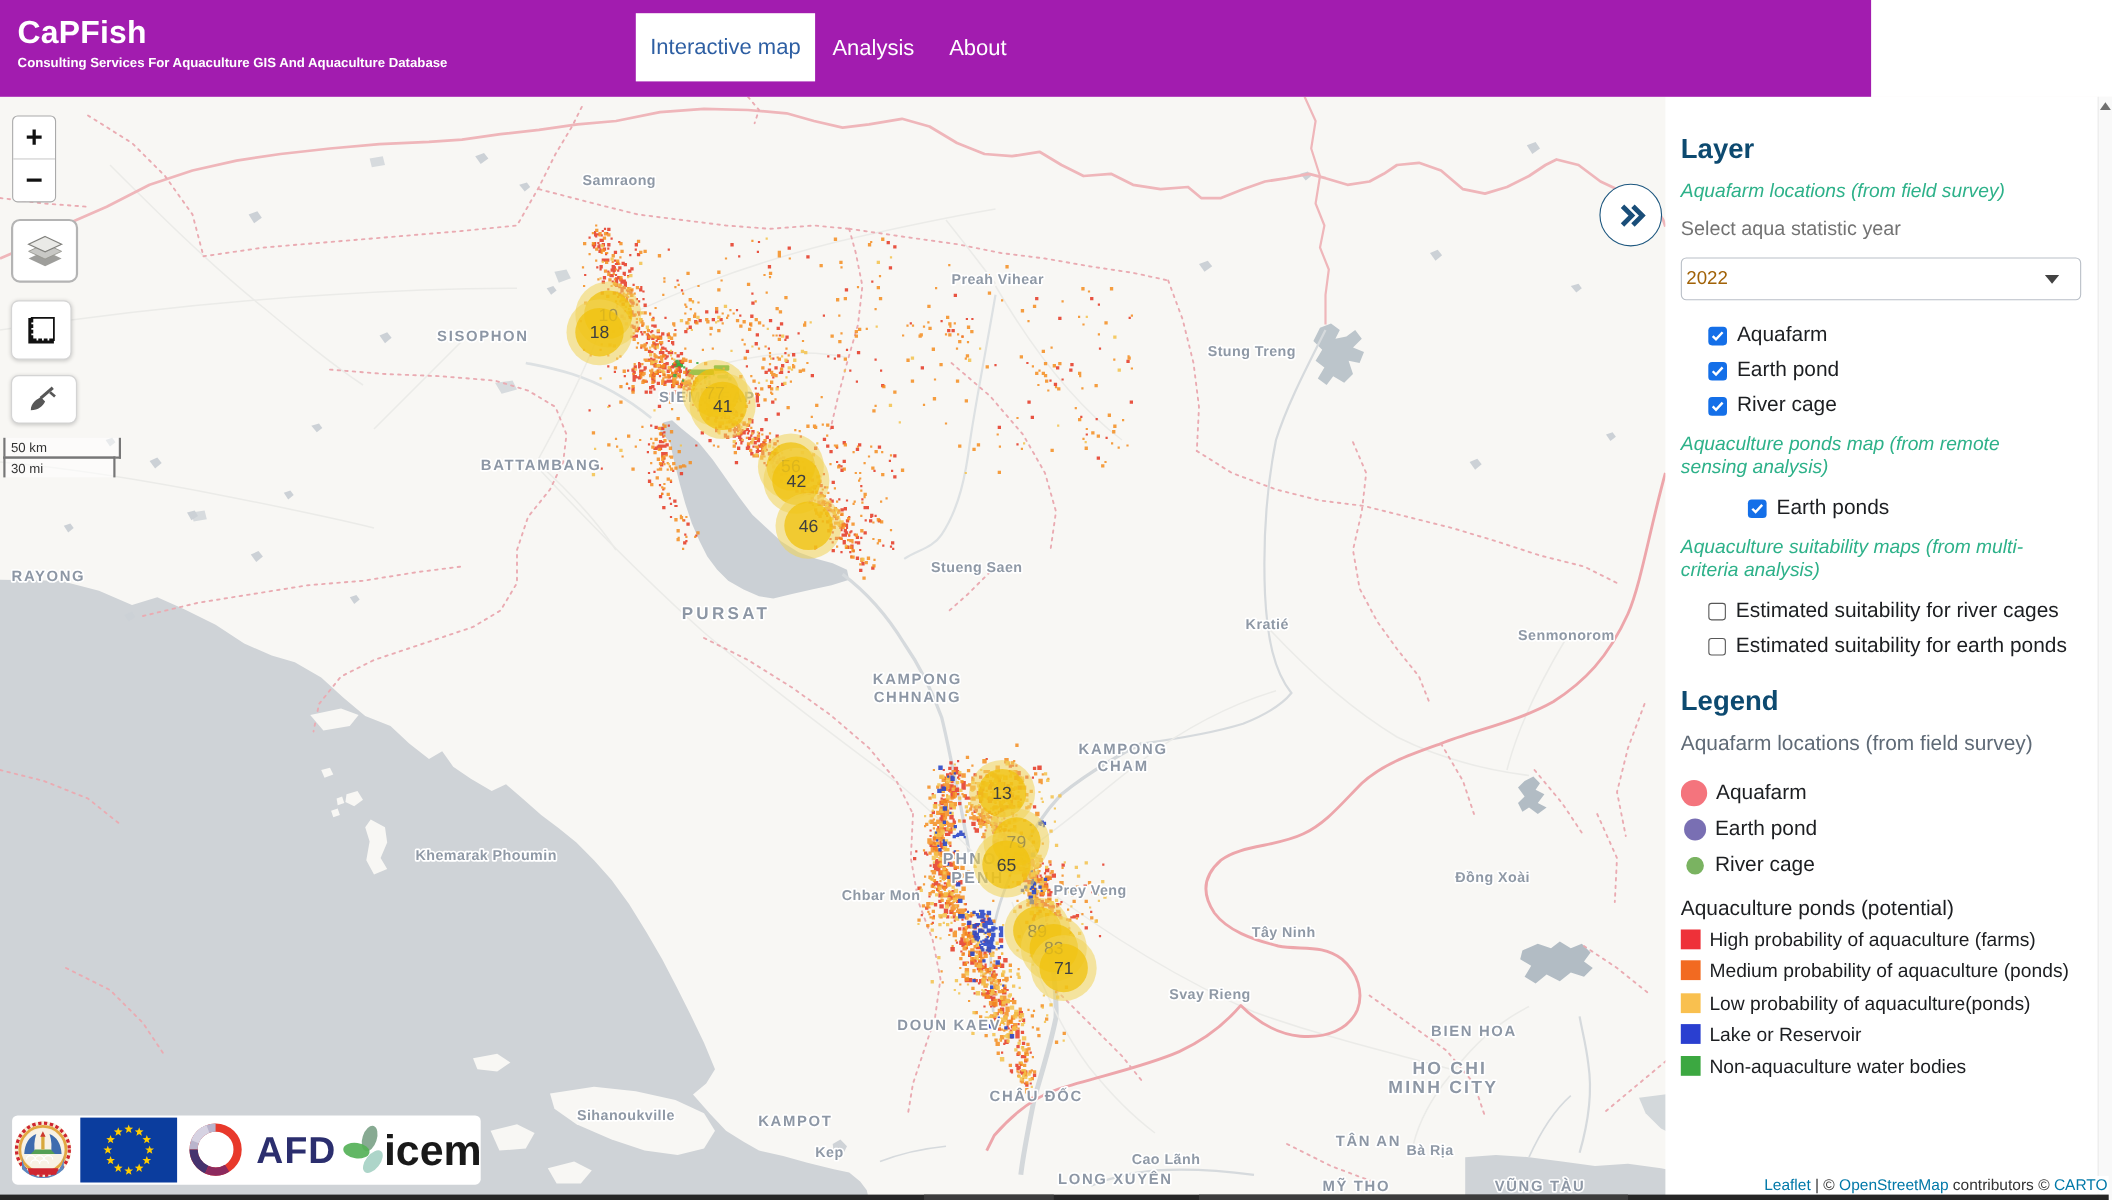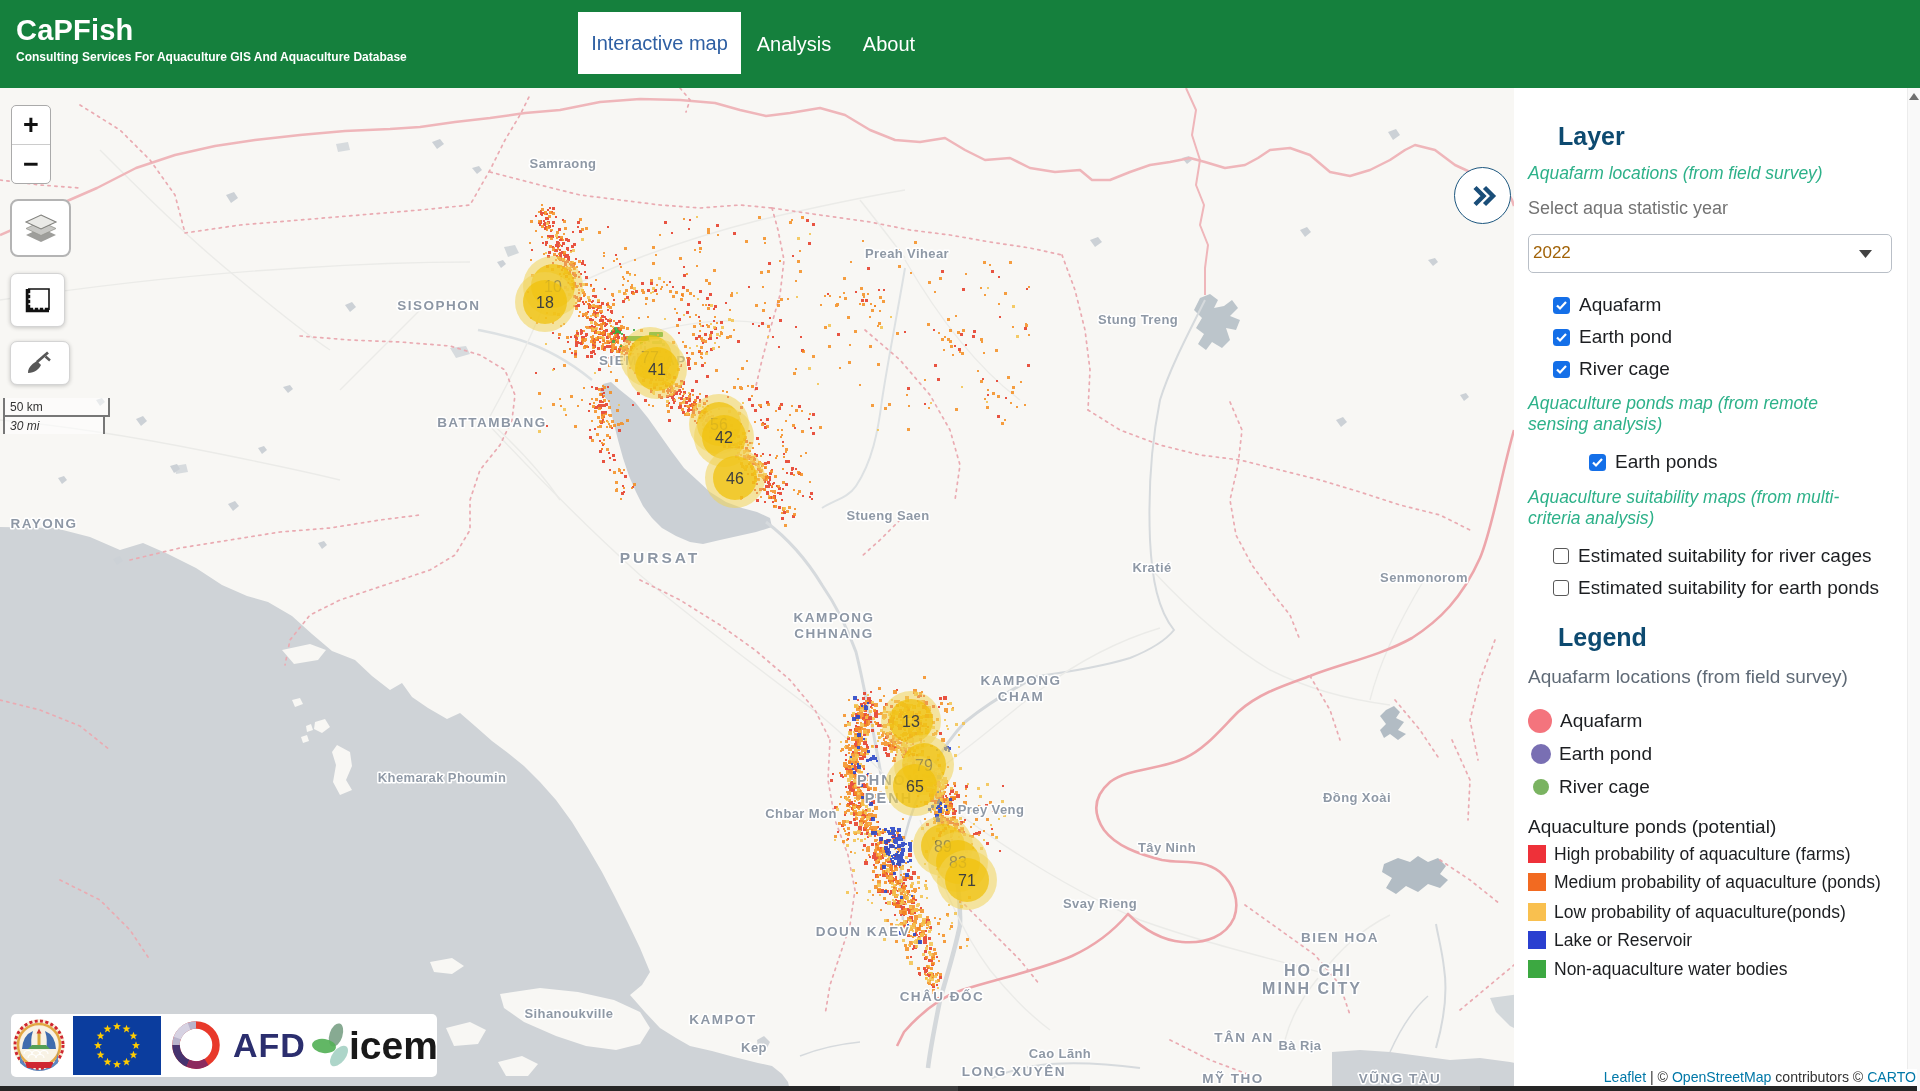--- a/index.html
+++ b/index.html
@@ -1,42 +1,42 @@
 <!DOCTYPE html>
 <html><head>
 <meta charset="utf-8">
 <style>
 * { margin:0; padding:0; box-sizing:border-box; }
 html,body { width:1920px; height:1091px; overflow:hidden; font-family:"Liberation Sans", sans-serif; background:#fff; }
-#navbar { position:absolute; left:0; top:0; width:1920px; height:88px; background:#15803d; z-index:50; }
+#navbar { position:absolute; left:0; top:0; width:1701px; height:88px; background:#a21caf; z-index:50; }
 #brand { position:absolute; left:16px; top:13px; color:#fff; }
 #brand h1 { font-size:29px; font-weight:bold; line-height:34px; letter-spacing:0.2px; }
 #brand .sub { font-size:12px; font-weight:bold; margin-top:3px; }
 .tab { position:absolute; top:0; height:88px; font-size:20px; color:#fff; display:flex; align-items:center; justify-content:center; }
 #tab1 { left:578px; width:163px; top:12px; height:62px; background:#fff; color:#2e5fa3; }
 #tab2 { left:752px; width:84px; }
 #tab3 { left:860px; width:58px; }
 #map { position:absolute; left:0; top:88px; width:1920px; height:1003px; background:#f7f6f3; overflow:hidden; }
 .lctl { position:absolute; background:#fff; z-index:20; }
 #zoomctl { left:11px; top:105px; width:40px; height:79px; border:1px solid #aaa; border-radius:5px; }
 #zoomctl .zb { width:100%; height:39px; display:flex; align-items:center; justify-content:center; font-size:27px; font-weight:bold; color:#111; }
 #zoomctl .zb:first-child { border-bottom:1px solid #ccc; }
 #layersctl { left:10px; top:199px; width:61px; height:58px; border:2px solid #b4b4b4; border-radius:8px; display:flex; align-items:center; justify-content:center; }
 #measurectl { left:10px; top:273px; width:55px; height:54px; border:1px solid #d4d4d4; border-radius:7px; box-shadow:0 1px 4px rgba(0,0,0,0.2); display:flex; align-items:center; justify-content:center; }
 #brushctl { left:10px; top:341px; width:60px; height:44px; border:1px solid #d4d4d4; border-radius:7px; box-shadow:0 1px 4px rgba(0,0,0,0.2); display:flex; align-items:center; justify-content:center; }
 #scalectl { position:absolute; left:3px; top:398px; z-index:20; font-size:12px; color:#333; }
 #scalectl .sl { padding:2px 5px 1px; background:rgba(255,255,255,0.55); white-space:nowrap; }
 #scalekm { width:107px; border:2px solid #777; border-top:none; }
-#scalemi { width:102px; border:2px solid #777; border-bottom:none; border-top:2px solid #777; margin-top:-2px;font-style:italic; }
+#scalemi { width:102px; border:2px solid #777; border-bottom:none; border-top:2px solid #777; margin-top:-2px; }
 
 #logobox { position:absolute; left:11px; top:1014px; width:426px; height:63px; background:#fff; border-radius:5px; z-index:20; }
 #collapsebtn { position:absolute; left:1454px; top:167px; width:57px; height:57px; background:#fff; border:1.8px solid #1d577f; border-radius:50%; z-index:30; display:flex; align-items:center; justify-content:center; }
 #panel { position:absolute; left:1514px; top:88px; width:393px; height:1003px; background:#fff; z-index:40; }
 #panel .inner { padding:34px 0 0 14px; }
-h2.phead { font-size:25px; font-weight:bold; color:#0d4a70;margin-left:30px; }
+h2.phead { font-size:25px; font-weight:bold; color:#0d4a70; }
 .greenit { font-size:17.5px; font-style:italic; color:#2db189; line-height:21.5px; }
 .bluelab { font-size:18px; color:#737373; }
 .cbrow { display:flex; align-items:center; margin:15px 0 0 25px; height:17px; }
 .cbrow .cb { width:17px; height:17px; border-radius:3.5px; background:#146fe8; position:relative; flex:none; }
 .cbrow .cb svg { position:absolute; left:1px; top:1px; }
 .cbrow .cbe { width:16px; height:16px; border-radius:3px; background:#fff; border:1.7px solid #585858; flex:none; }
 .cbrow span { margin-left:9px; font-size:19px; color:#1c1e21; }
 #selyear { margin:15px 14px 0 0; width:364px; height:39px; border:1px solid #b9bfc7; border-radius:5px; position:relative; display:flex; align-items:center; }
 #selyear span { margin-left:4px; font-size:17px; color:#a16207; }
 #legendblock { margin-top:26px; }

